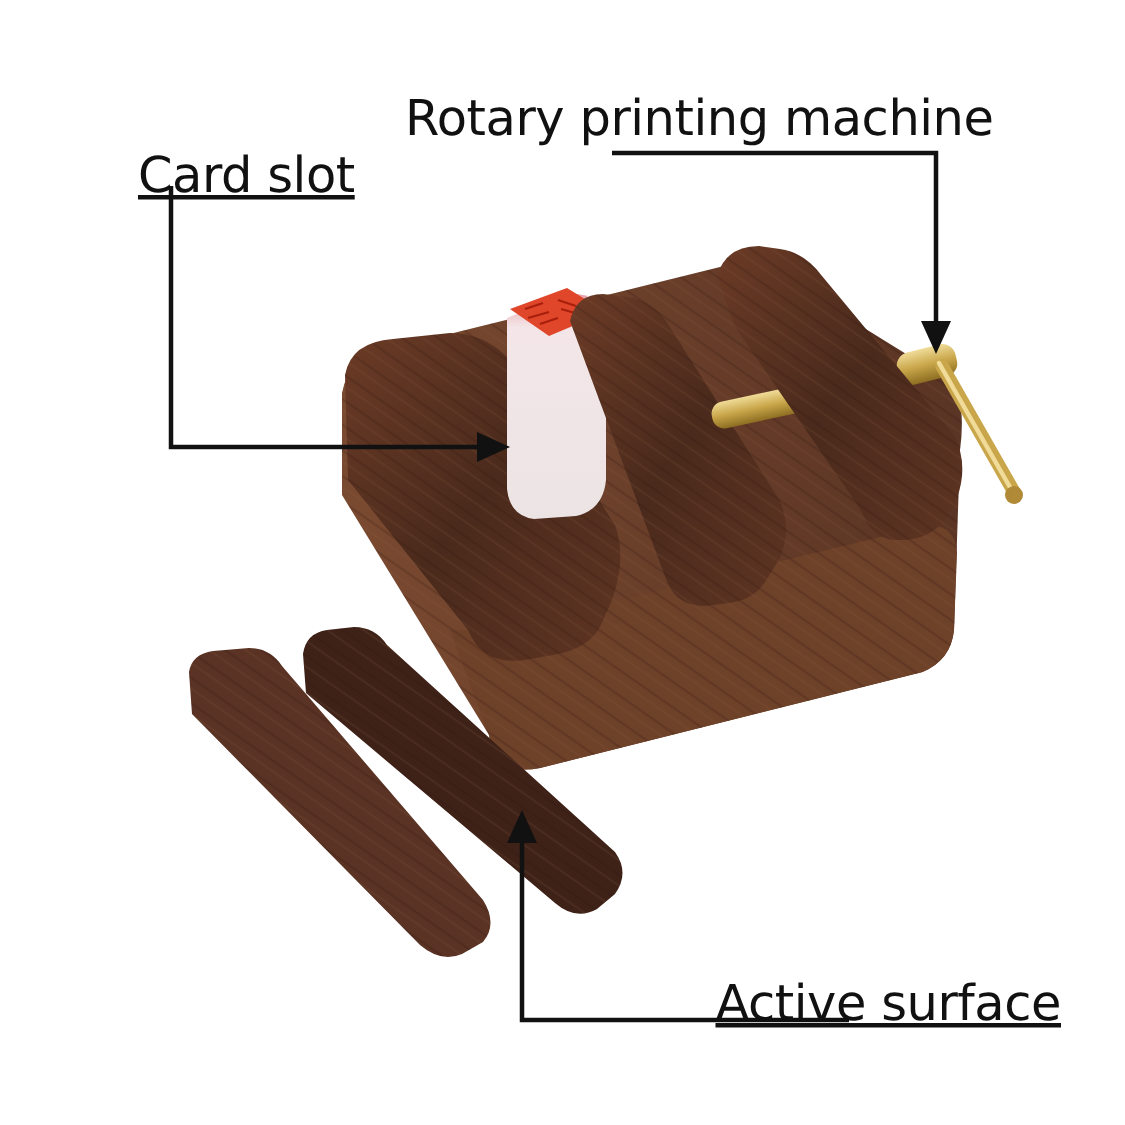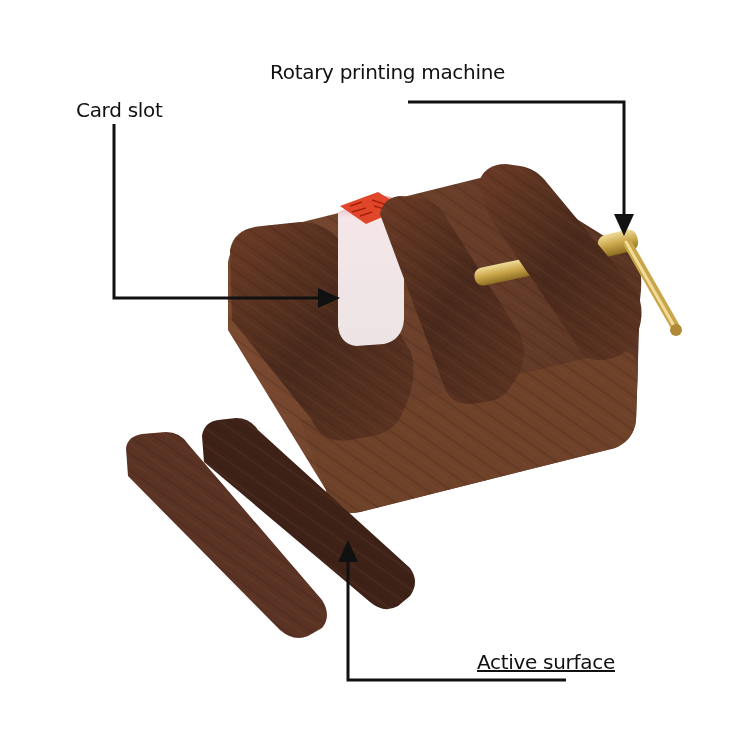--- a/index.html
+++ b/index.html
@@ -1,19 +1,19 @@
 <!DOCTYPE html>
 <html><head>
   <meta charset="utf-8">
   <style>
     html, body { margin: 0; padding: 0; background: #ffffff; }
     body { width: 750px; height: 750px; position: relative; overflow: hidden;
            font-family: "DejaVu Sans", sans-serif; }
     .stage { position: absolute; left: 0; top: 0; width: 750px; height: 750px; }
-    .label { position: absolute; color: #111; font-size: 20px; line-height: 1; white-space: nowrap;
+    .label { position: absolute; color: #111; font-size: 33px; line-height: 1; white-space: nowrap;
              font-family: "DejaVu Sans", sans-serif; letter-spacing: -0.3px; text-align: center; }
     svg { position: absolute; left: 0; top: 0; }
   </style>
 </head>
 <body>
 
 <div class="stage">
 
   <svg width="750" height="750" viewBox="0 0 750 750">
     <defs>
@@ -102,15 +102,15 @@
     </g>
     <polygon points="318,288 318,308 340,298" fill="#111"></polygon>
 
     <g stroke="#111" stroke-width="3" fill="none">
       <polyline points="566,680 348,680 348,560"></polyline>
     </g>
     <polygon points="338,562 358,562 348,540" fill="#111"></polygon>
   </svg>
 
   <div class="label" style="left:270px; top:62px;">Rotary printing machine</div>
-  <div class="label" style="left:76px; top:100px;">Card slot</div>
+  <div class="label" style="left:92px; top:100px;text-decoration:underline;">Card slot</div>
   <div class="label" style="left:477px; top:652px;text-decoration:underline;">Active surface</div>
 </div>
 
 </body></html>

